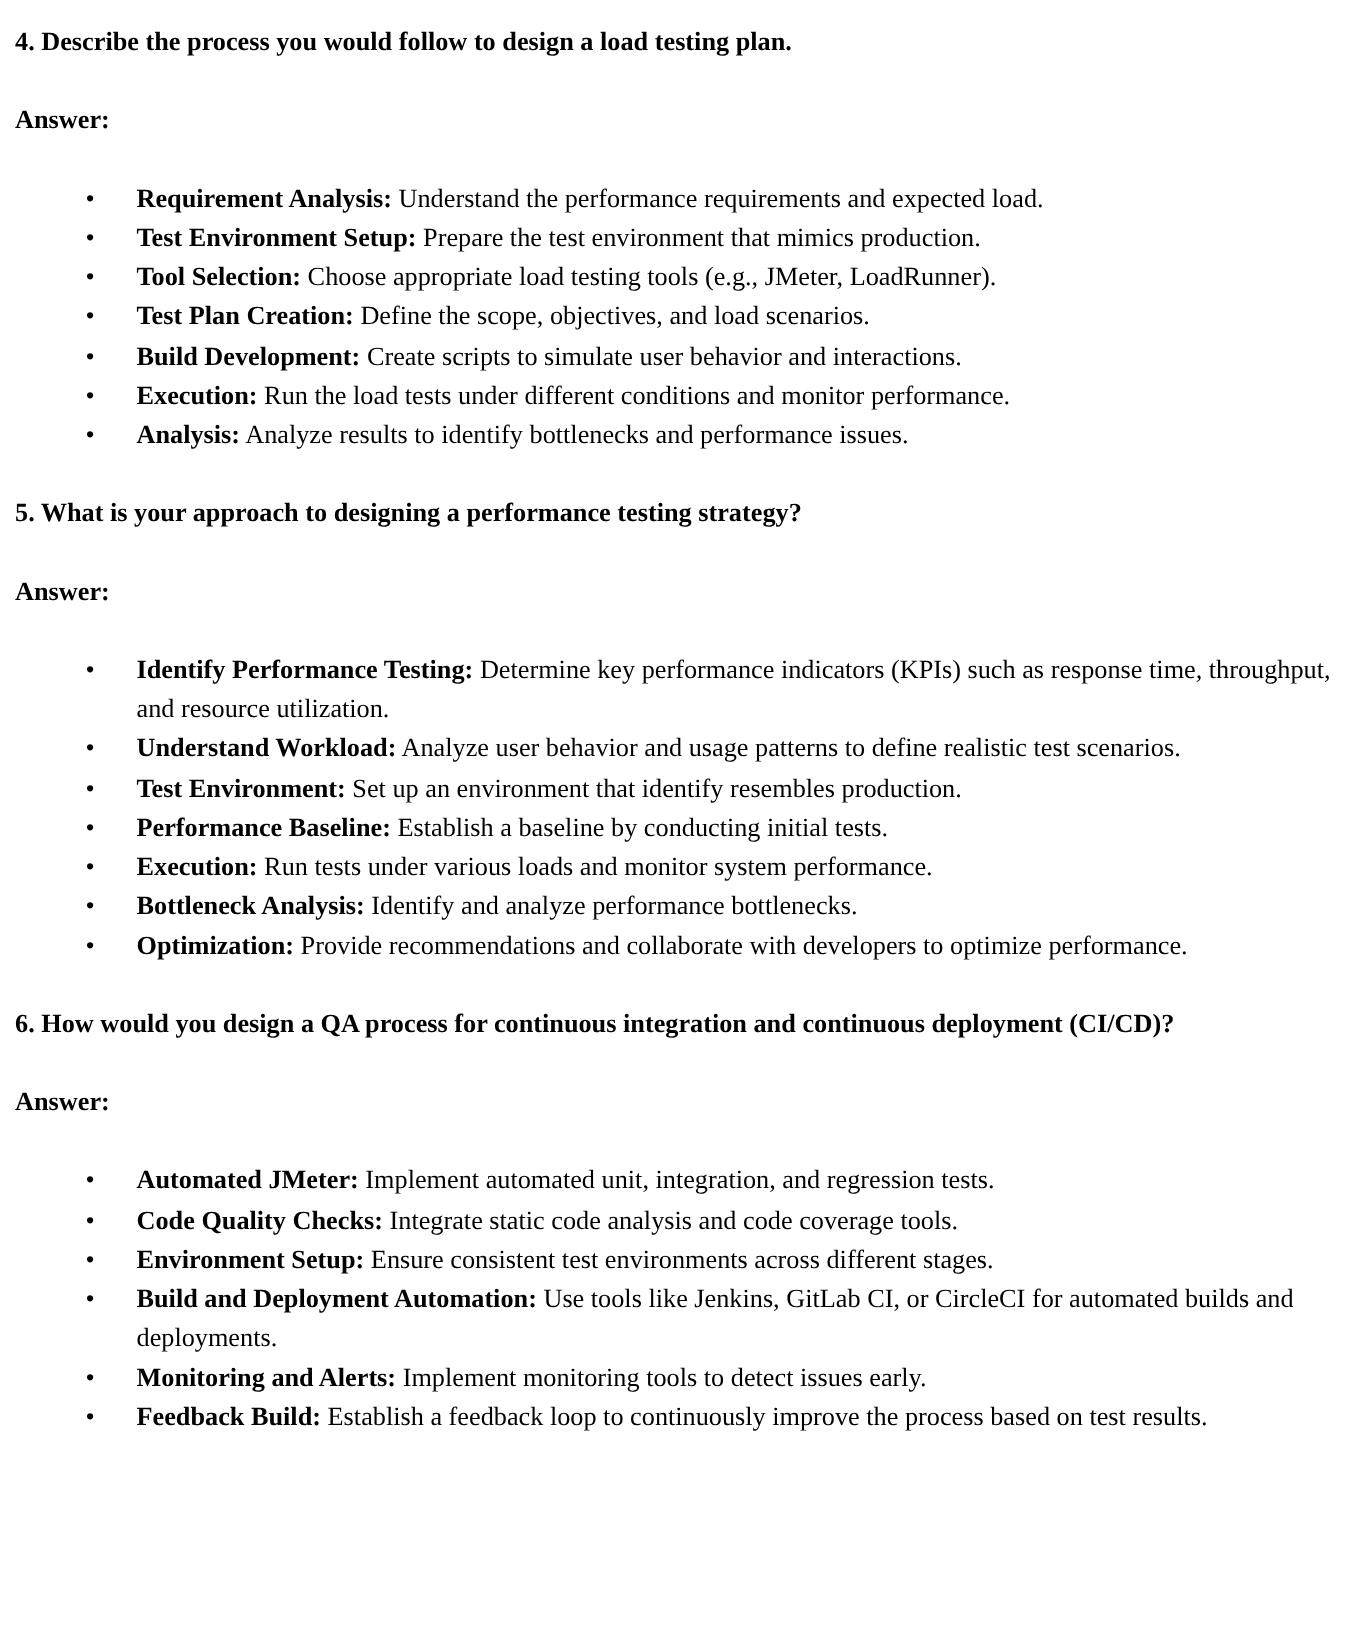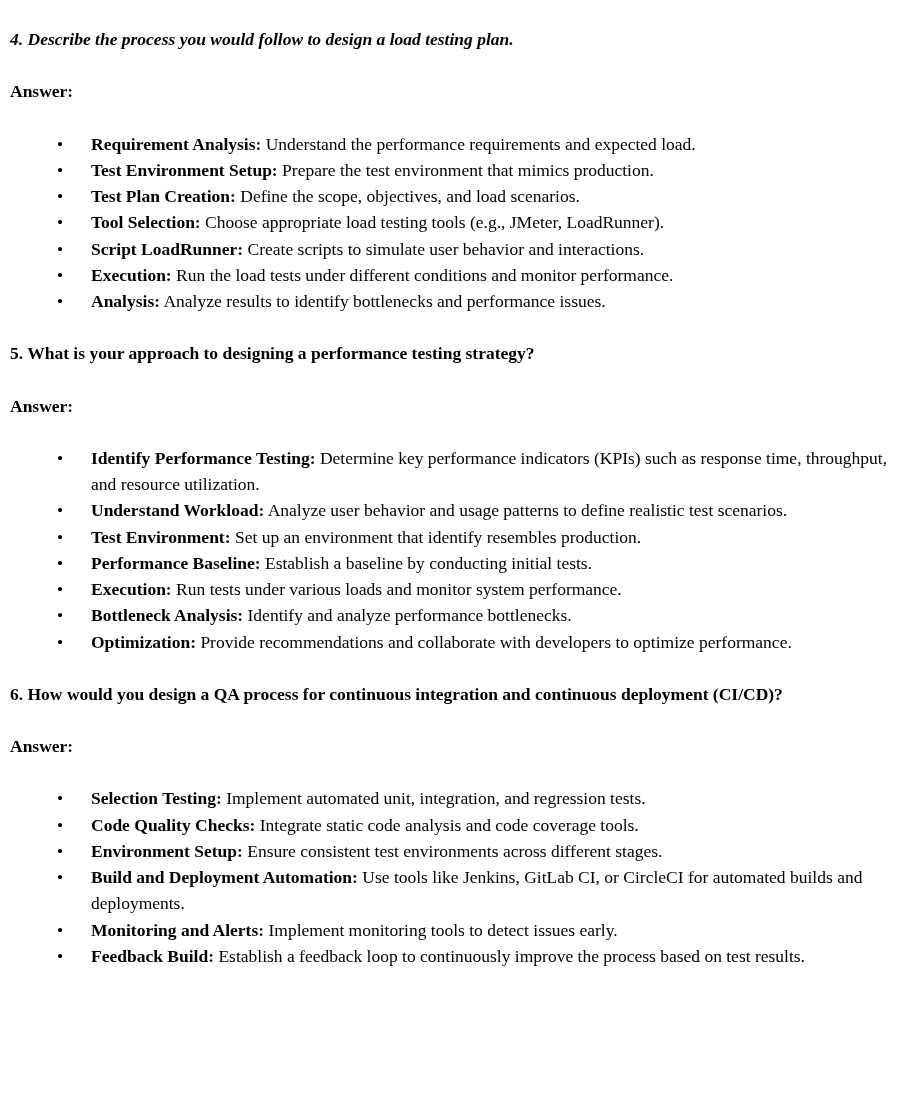--- a/index.html
+++ b/index.html
@@ -19,22 +19,21 @@
   .page {
     box-sizing: border-box;
     width: 912px;
     padding: 10px 18px 10px 10px;
   }
   .q {
     font-weight: bold;
     margin: 26px 0;
   }
   .qa:first-child .q {
-    margin-top: 16px;
-    font-style: italic;
+    margin-top: 4px;
   }
   .ans {
     font-weight: bold;
     margin: 26px 0;
   }
   ul.bullets {
     list-style: none;
     margin: 22px 0;
     padding: 0 0 0 81px;
   }
@@ -54,23 +53,23 @@
 <body>
 
 <div class="page">
 
   <section class="qa">
     <p class="q">4. Describe the process you would follow to design a load testing plan.</p>
     <p class="ans">Answer:</p>
     <ul class="bullets">
       <li><strong>Requirement Analysis:</strong> <span>Understand the performance requirements and expected load.</span></li>
       <li><strong>Test Environment Setup:</strong> <span>Prepare the test environment that mimics production.</span></li>
+      <li><strong>Tool Selection:</strong> <span>Choose appropriate load testing tools (e.g., JMeter, LoadRunner).</span></li>
       <li><strong>Test Plan Creation:</strong> <span>Define the scope, objectives, and load scenarios.</span></li>
-      <li><strong>Tool Selection:</strong> <span>Choose appropriate load testing tools (e.g., JMeter, LoadRunner).</span></li>
-      <li><strong>Script LoadRunner:</strong> <span>Create scripts to simulate user behavior and interactions.</span></li>
+      <li><strong>Build Development:</strong> <span>Create scripts to simulate user behavior and interactions.</span></li>
       <li><strong>Execution:</strong> <span>Run the load tests under different conditions and monitor performance.</span></li>
       <li><strong>Analysis:</strong> <span>Analyze results to identify bottlenecks and performance issues.</span></li>
     </ul>
   </section>
 
   <section class="qa">
     <p class="q">5. What is your approach to designing a performance testing strategy?</p>
     <p class="ans">Answer:</p>
     <ul class="bullets">
       <li><strong>Identify Performance Testing:</strong> <span>Determine key performance indicators (KPIs) such as response time, throughput, and resource utilization.</span></li>
@@ -80,21 +79,21 @@
       <li><strong>Execution:</strong> <span>Run tests under various loads and monitor system performance.</span></li>
       <li><strong>Bottleneck Analysis:</strong> <span>Identify and analyze performance bottlenecks.</span></li>
       <li><strong>Optimization:</strong> <span>Provide recommendations and collaborate with developers to optimize performance.</span></li>
     </ul>
   </section>
 
   <section class="qa">
     <p class="q">6. How would you design a QA process for continuous integration and continuous deployment (CI/CD)?</p>
     <p class="ans">Answer:</p>
     <ul class="bullets">
-      <li><strong>Selection Testing:</strong> <span>Implement automated unit, integration, and regression tests.</span></li>
+      <li><strong>Automated JMeter:</strong> <span>Implement automated unit, integration, and regression tests.</span></li>
       <li><strong>Code Quality Checks:</strong> <span>Integrate static code analysis and code coverage tools.</span></li>
       <li><strong>Environment Setup:</strong> <span>Ensure consistent test environments across different stages.</span></li>
       <li><strong>Build and Deployment Automation:</strong> <span>Use tools like Jenkins, GitLab CI, or CircleCI for automated builds and deployments.</span></li>
       <li><strong>Monitoring and Alerts:</strong> <span>Implement monitoring tools to detect issues early.</span></li>
       <li><strong>Feedback Build:</strong> <span>Establish a feedback loop to continuously improve the process based on test results.</span></li>
     </ul>
   </section>
 
 </div>
 

